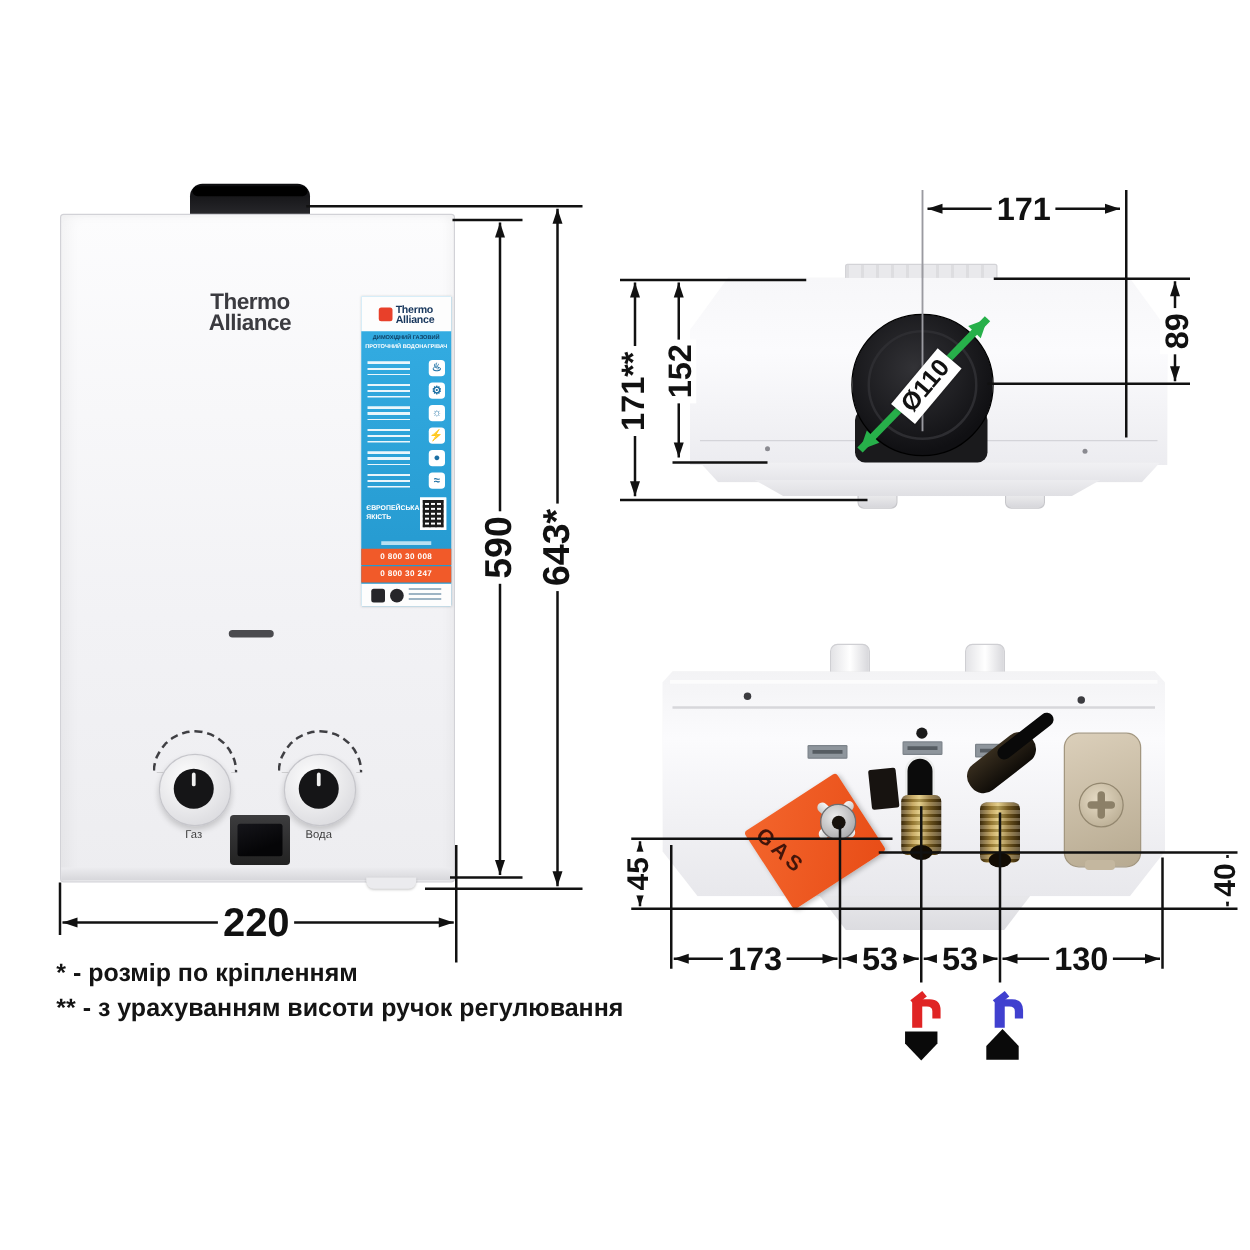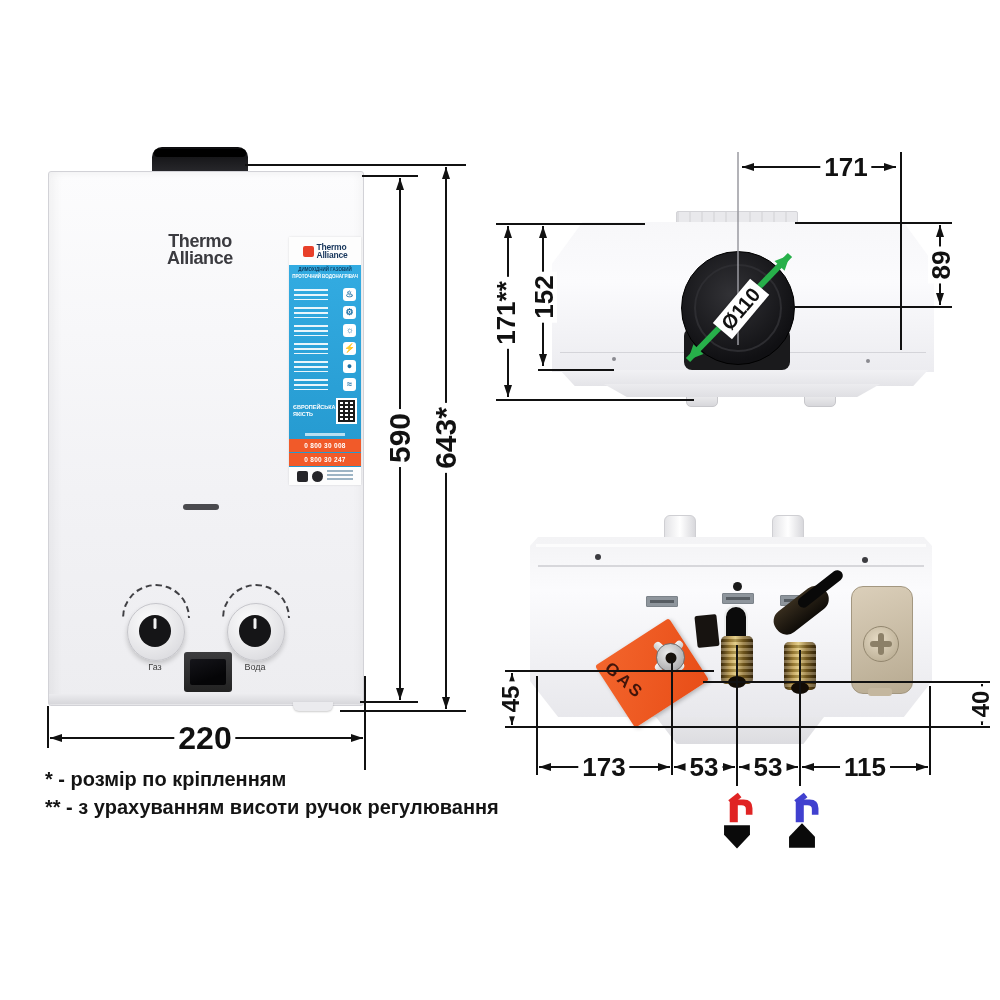--- a/index.html
+++ b/index.html
@@ -322,30 +322,30 @@
     </g>
 
     <path d="M738,152 V345" stroke="#9a9aa0" stroke-width="1.5" fill="none"></path>
 
     <path d="M688,360 L790,255" stroke="#27b04a" stroke-width="6" fill="none" marker-start="url(#ag)" marker-end="url(#ag)"></path>
   </svg>
 
   <div class="dim rot" style="left:400px;top:438px;font-size:30px;">590</div>
   <div class="dim rot" style="left:446px;top:438px;font-size:30px;">643*</div>
   <div class="dim" style="left:205px;top:738px;font-size:32px;">220</div>
-  <div class="dim" style="left:819px;top:167px;margin-left:27px;">171</div>
+  <div class="dim" style="left:819px;top:167px;">171</div>
   <div class="dim rot" style="left:941px;top:265px;">89</div>
   <div class="dim rot" style="left:544px;top:297px;">152</div>
   <div class="dim rot" style="left:506px;top:313px;">171**</div>
   <div class="dim rot" style="left:511px;top:699px;font-size:24px;">45</div>
   <div class="dim rot" style="left:981px;top:704px;font-size:24px;">40</div>
   <div class="dim" style="left:604px;top:767px;">173</div>
   <div class="dim" style="left:704px;top:767px;">53</div>
   <div class="dim" style="left:768px;top:767px;">53</div>
-  <div class="dim" style="left:865px;top:767px;">115</div>
+  <div class="dim" style="left:865px;top:767px;">130</div>
 
   <svg class="ficon" style="left:718px;top:788px;" width="44" height="36" viewBox="0 0 60 48">
     <path d="M16,46 V20 q0,-5 5,-5 h14 q12,0 12,12 v9 h-9 v-8 q0,-5 -6,-5 h-5 v23 z" fill="#e02424"></path>
     <path d="M14,16 l13,-10 5,6 -13,10 z" fill="#e02424"></path>
   </svg>
   <svg class="ficon" style="left:722px;top:824px;" width="30" height="27" viewBox="0 0 44 36">
     <path d="M3,0 H41 V14 L22,34 3,14 z" fill="#0a0a0a"></path>
   </svg>
   <svg class="ficon" style="left:784px;top:788px;" width="44" height="36" viewBox="0 0 60 48">
     <path d="M16,46 V20 q0,-5 5,-5 h14 q12,0 12,12 v9 h-9 v-8 q0,-5 -6,-5 h-5 v23 z" fill="#4040cf"></path>

